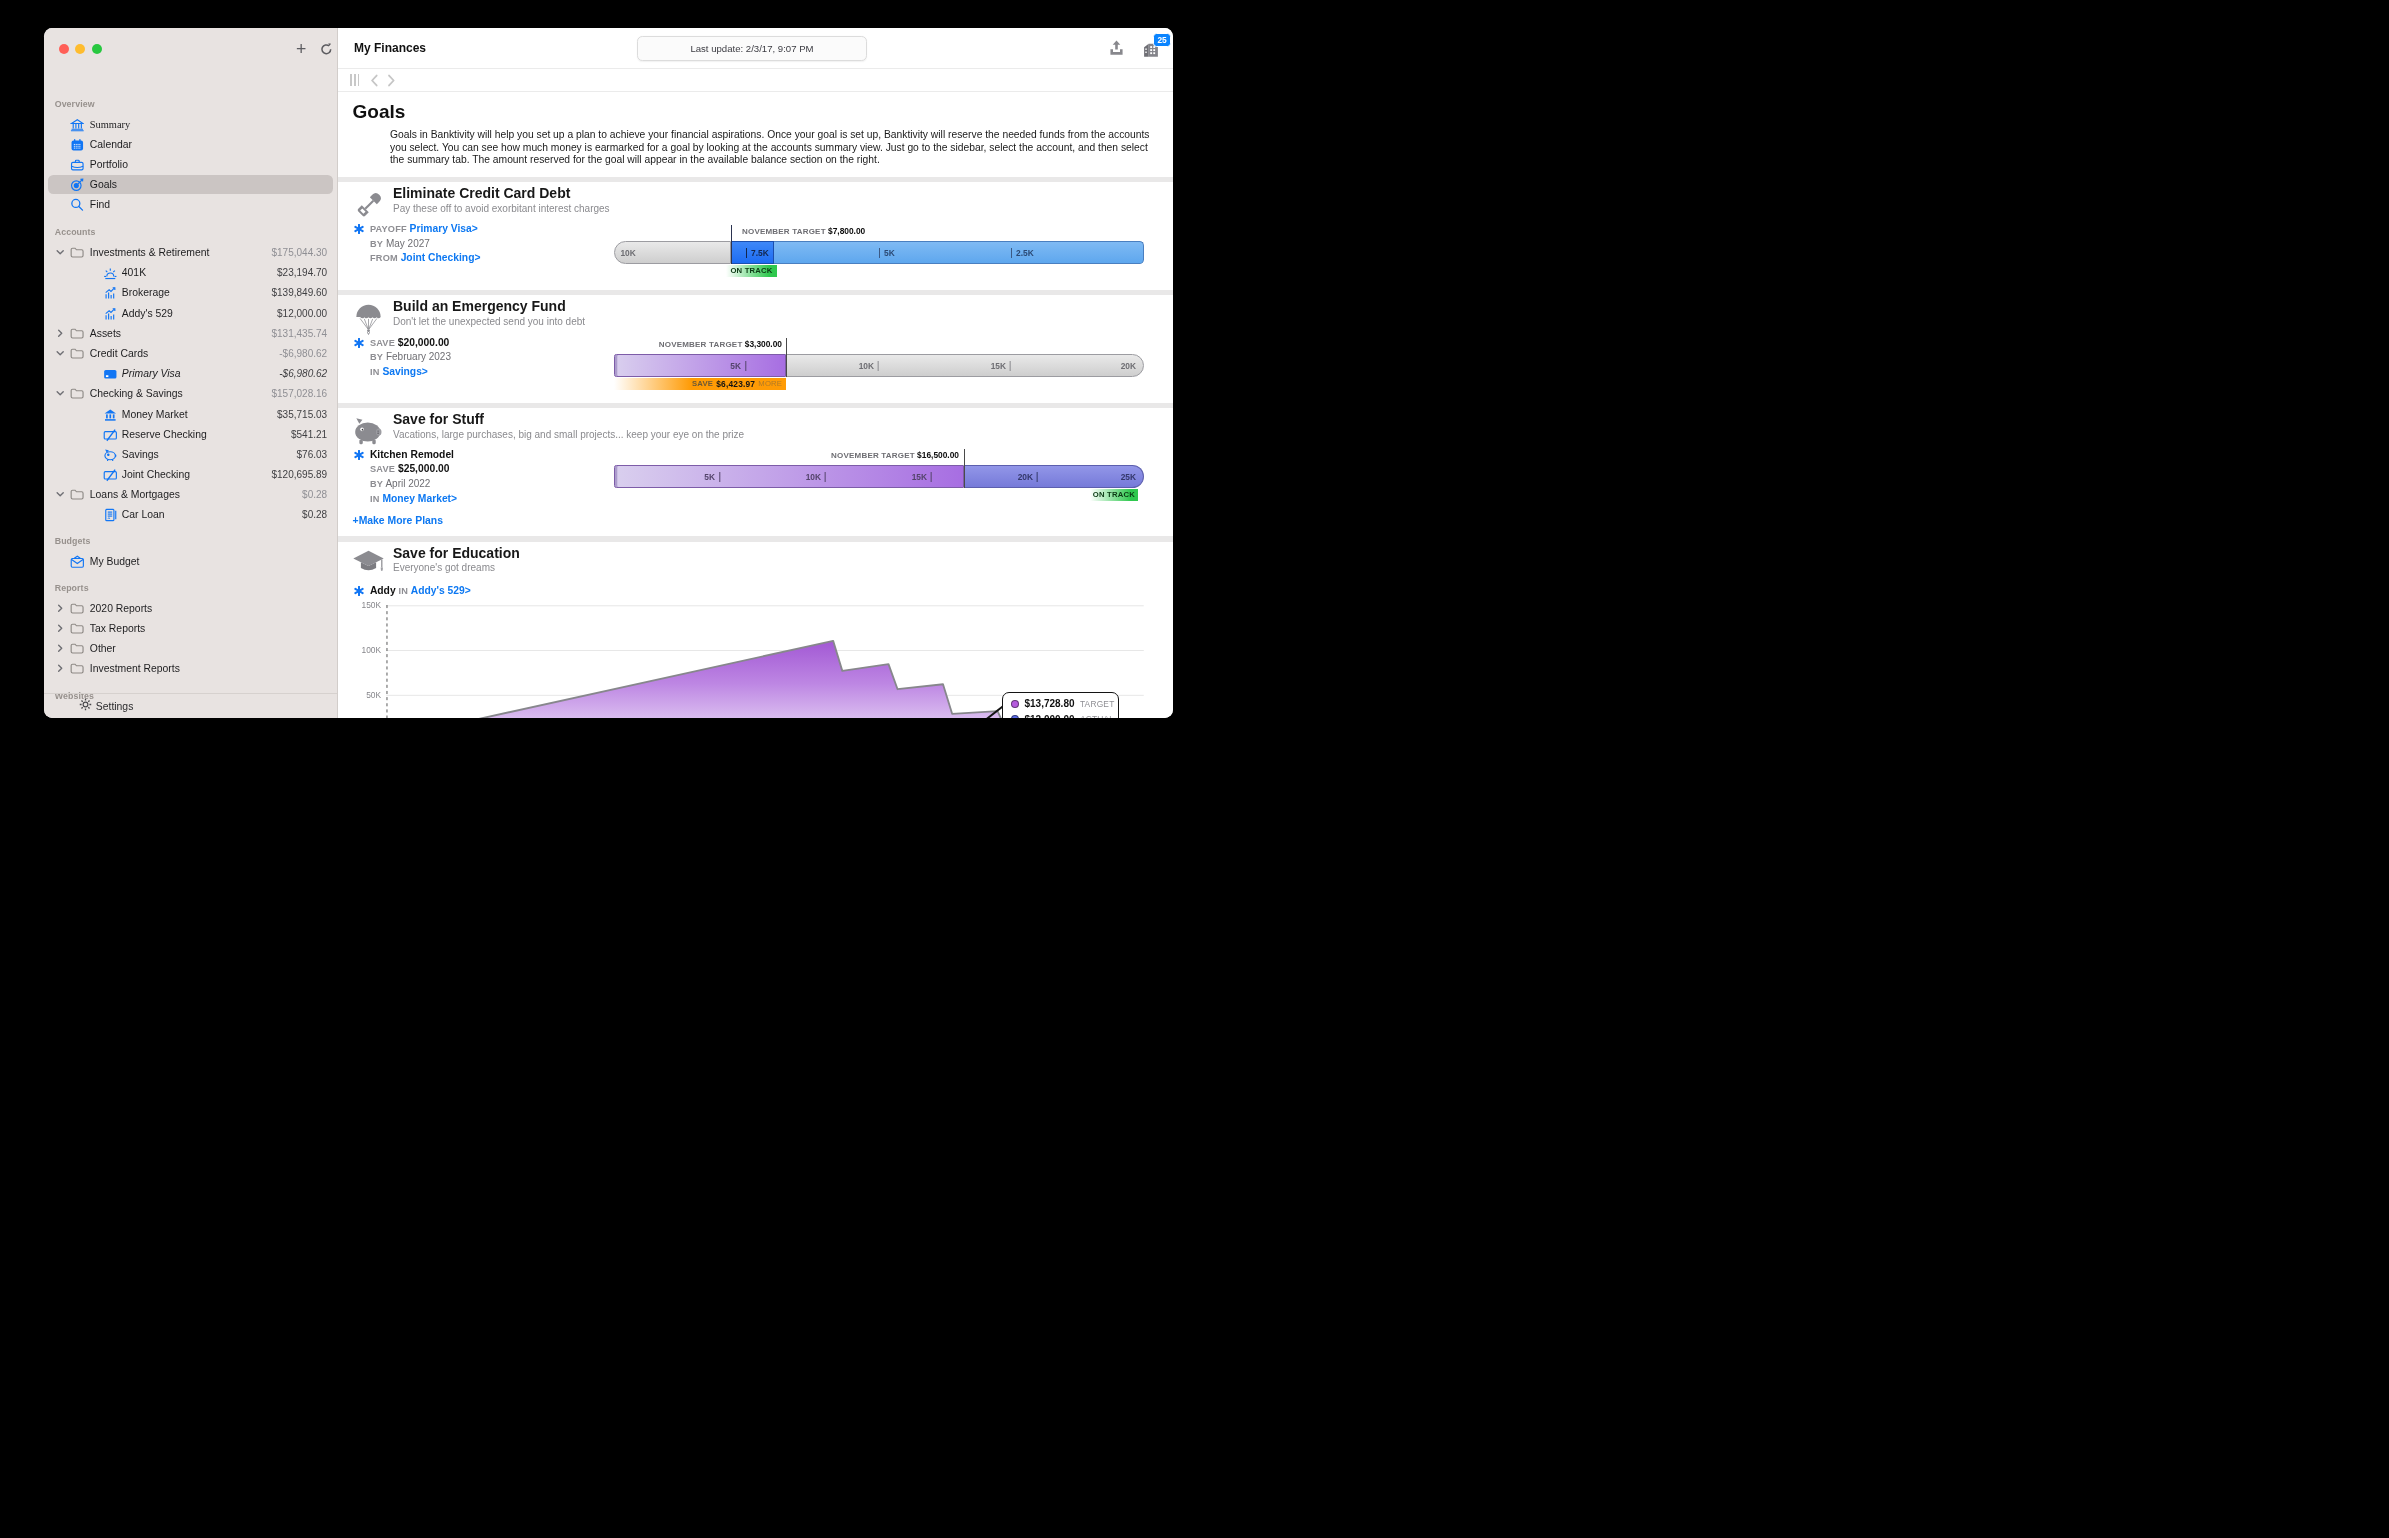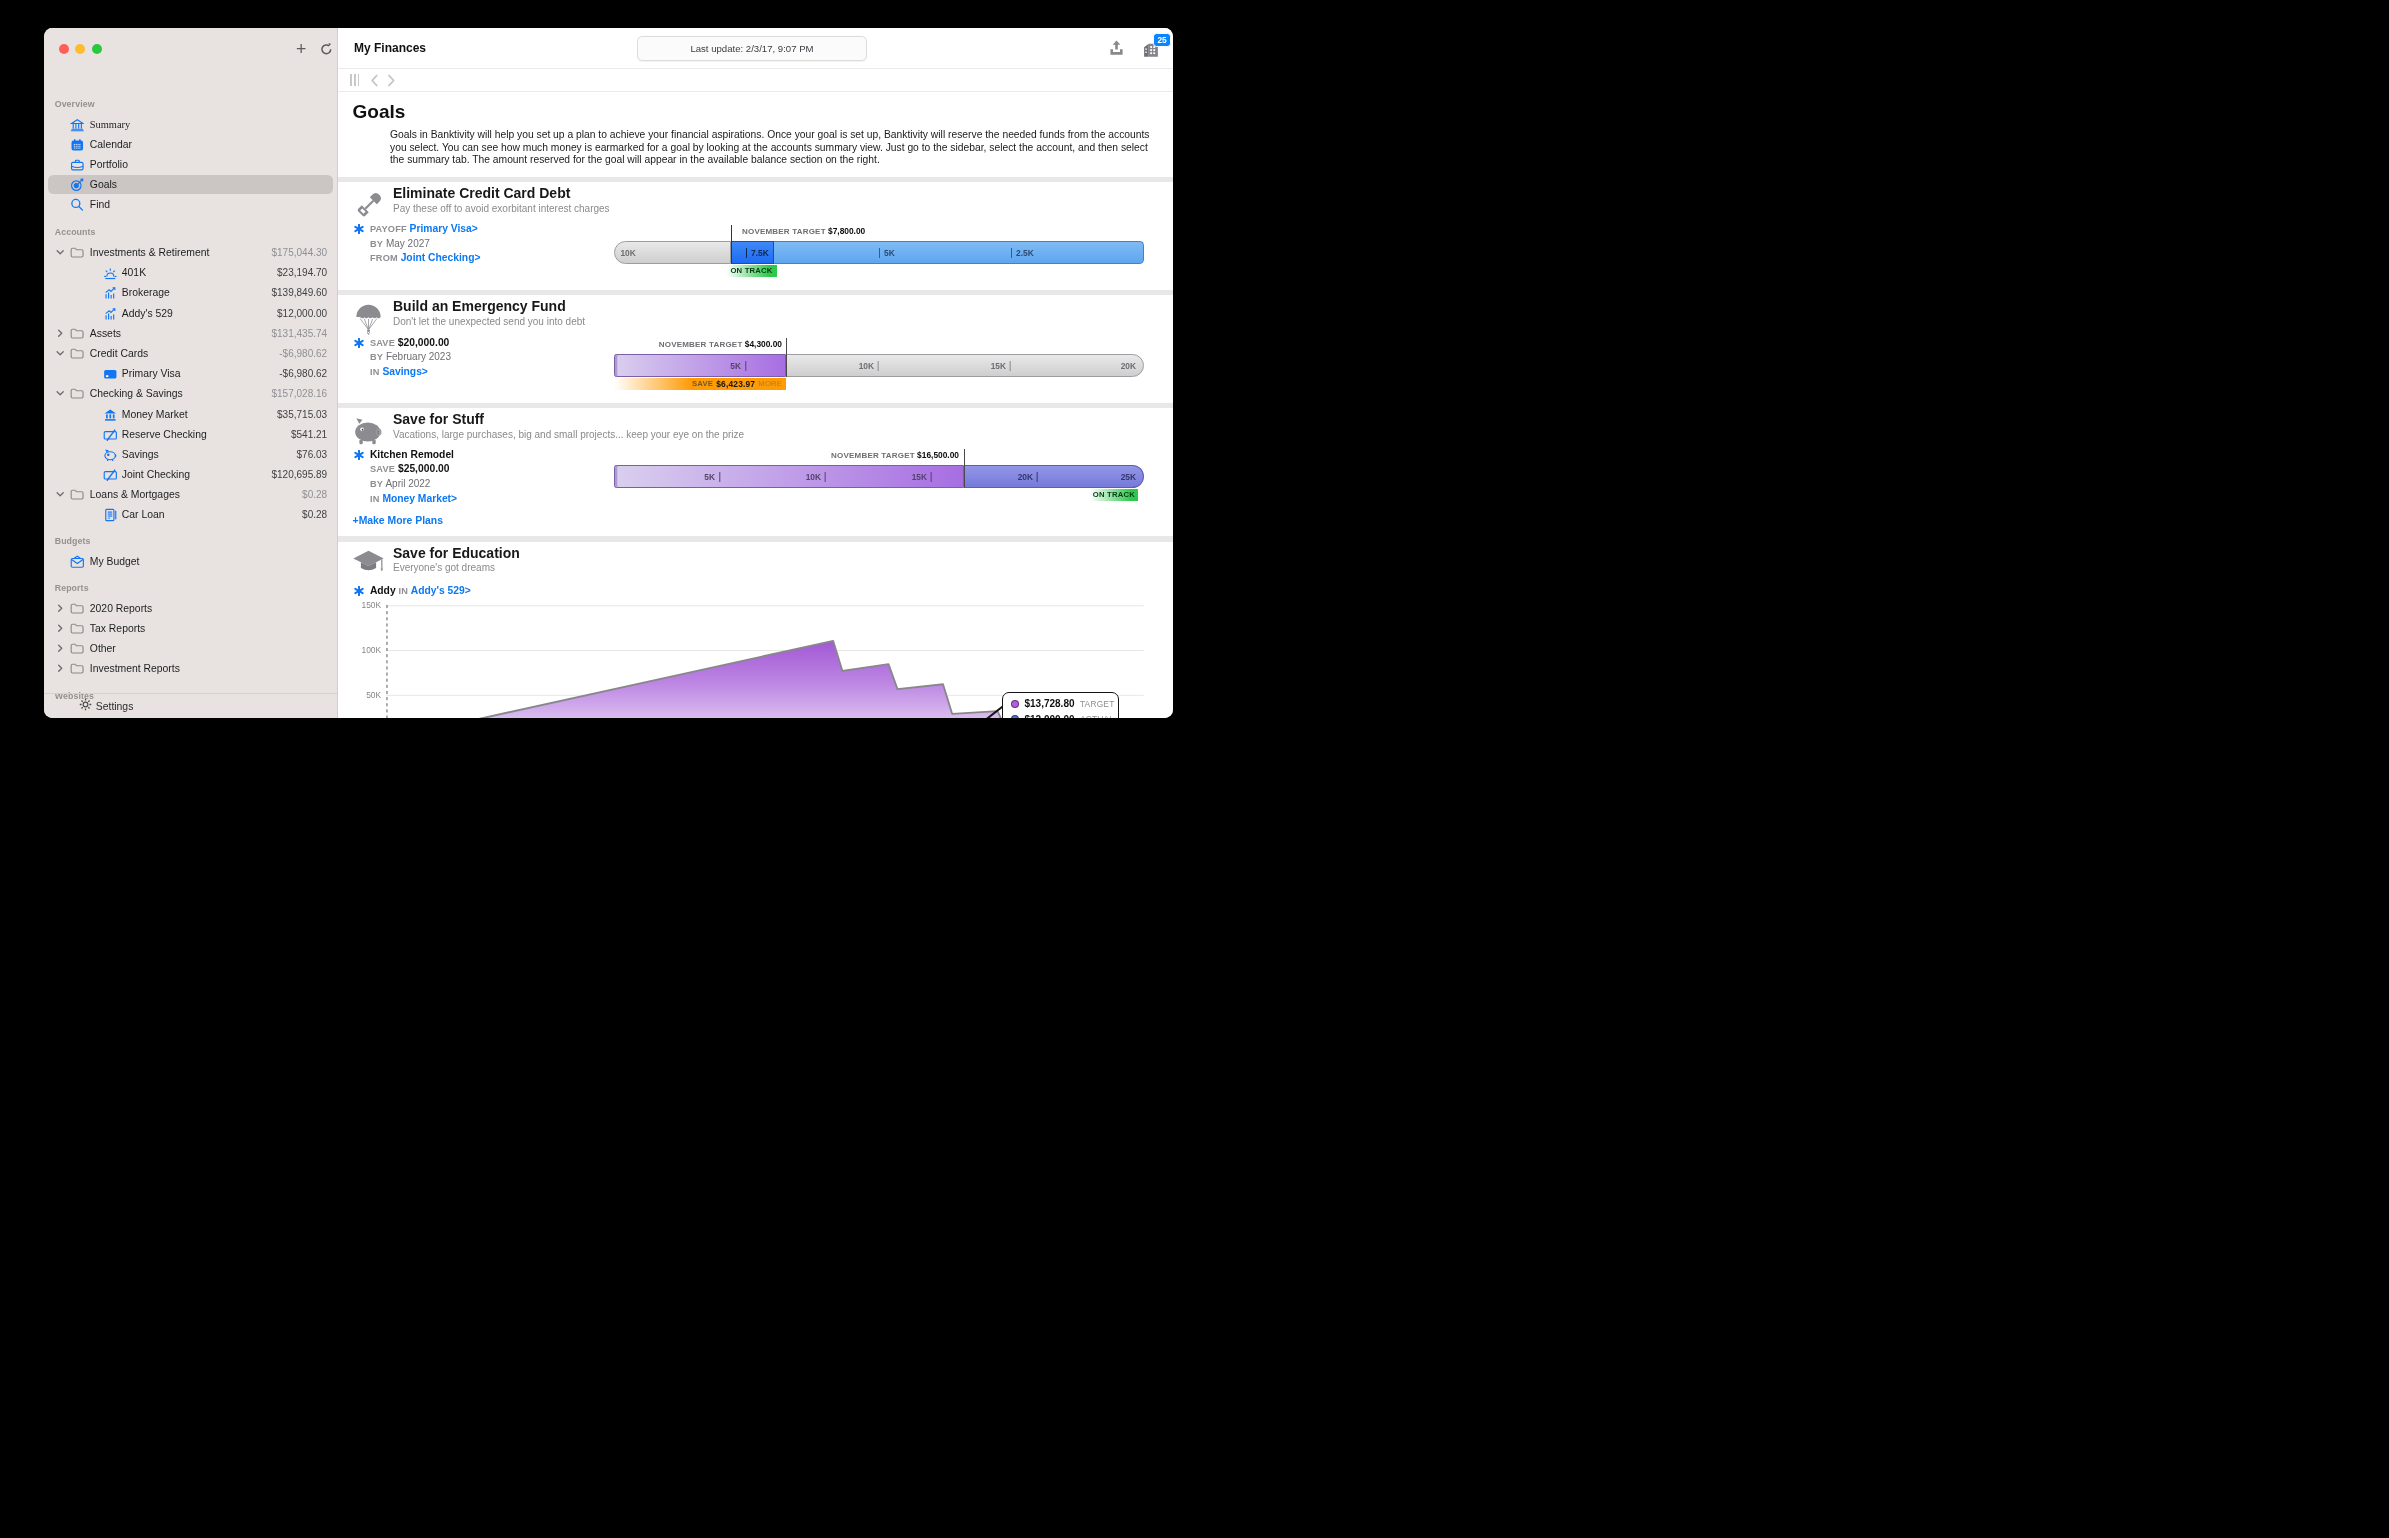--- a/index.html
+++ b/index.html
@@ -284,21 +284,21 @@
             </svg>
           </span>
           <span class="ic">
             <svg width="14.6" height="11.5" viewBox="0 0 19 15">
               <path d="M1.5 3.4 q0-1.8 1.8-1.8 h3.3 l1.8 2 h6.8 q1.8 0 1.8 1.8 v5.8 q0 1.8-1.8 1.8 H3.3 q-1.8 0-1.8-1.8 z" fill="none" stroke="#8e8a86" stroke-width="1.5"></path>
             </svg>
           </span>
           <span class="lbl">Credit Cards</span>
           <span class="amt muted">-$6,980.62</span>
         </div>
-        <div class="srow row-l1" style="top: 336px;">
+        <div class="srow row-l1" style="top: 336px; font-style: italic;">
           <span class="ic">
             <svg width="14.6" height="14" viewBox="0 0 19 18">
               <rect x="1.5" y="3.8" width="16" height="11" rx="2" fill="#1276f4"></rect>
               <rect x="3.8" y="10.6" width="3.2" height="2.4" fill="#fff"></rect>
             </svg>
           </span>
           <span class="lbl">Primary Visa</span>
           <span class="amt">-$6,980.62</span>
         </div>
         <div class="srow row-grp" style="top: 356px;">
@@ -653,21 +653,21 @@
           <span class="tl" style="background: rgb(138, 138, 142);"></span>
         </div>
         <div class="tick" style="left: 397px; transform: translateX(-100%);">
           <span class="tx" style="margin-right: 3.8px; color: rgb(110, 110, 115);">15K</span>
           <span class="tl" style="background: rgb(138, 138, 142);"></span>
         </div>
         <div class="tick" style="left: 522px; transform: translateX(-100%);">
           <span class="tx" style="color: rgb(110, 110, 115);">20K</span>
         </div>
         <div class="marker" style="left: 172px; background: rgb(74, 74, 74);"></div>
-        <div class="target-label" style="left: 0px; width: 168px; text-align: right;"><span class="tcap">NOVEMBER TARGET</span> <span class="tamt">$4,300.00</span></div>
+        <div class="target-label" style="left: 0px; width: 168px; text-align: right;"><span class="tcap">NOVEMBER TARGET</span> <span class="tamt">$3,300.00</span></div>
         <div class="badge badge-orange" style="left: 0px; width: 172px;">
           <span class="b1">SAVE</span>
           <span class="b2">$6,423.97</span>
           <span class="b3">MORE</span>
         </div>
       </div>
 
     <div class="band" style="top:375px"></div>
 
     <div class="goal-icon" style="top:385px">

